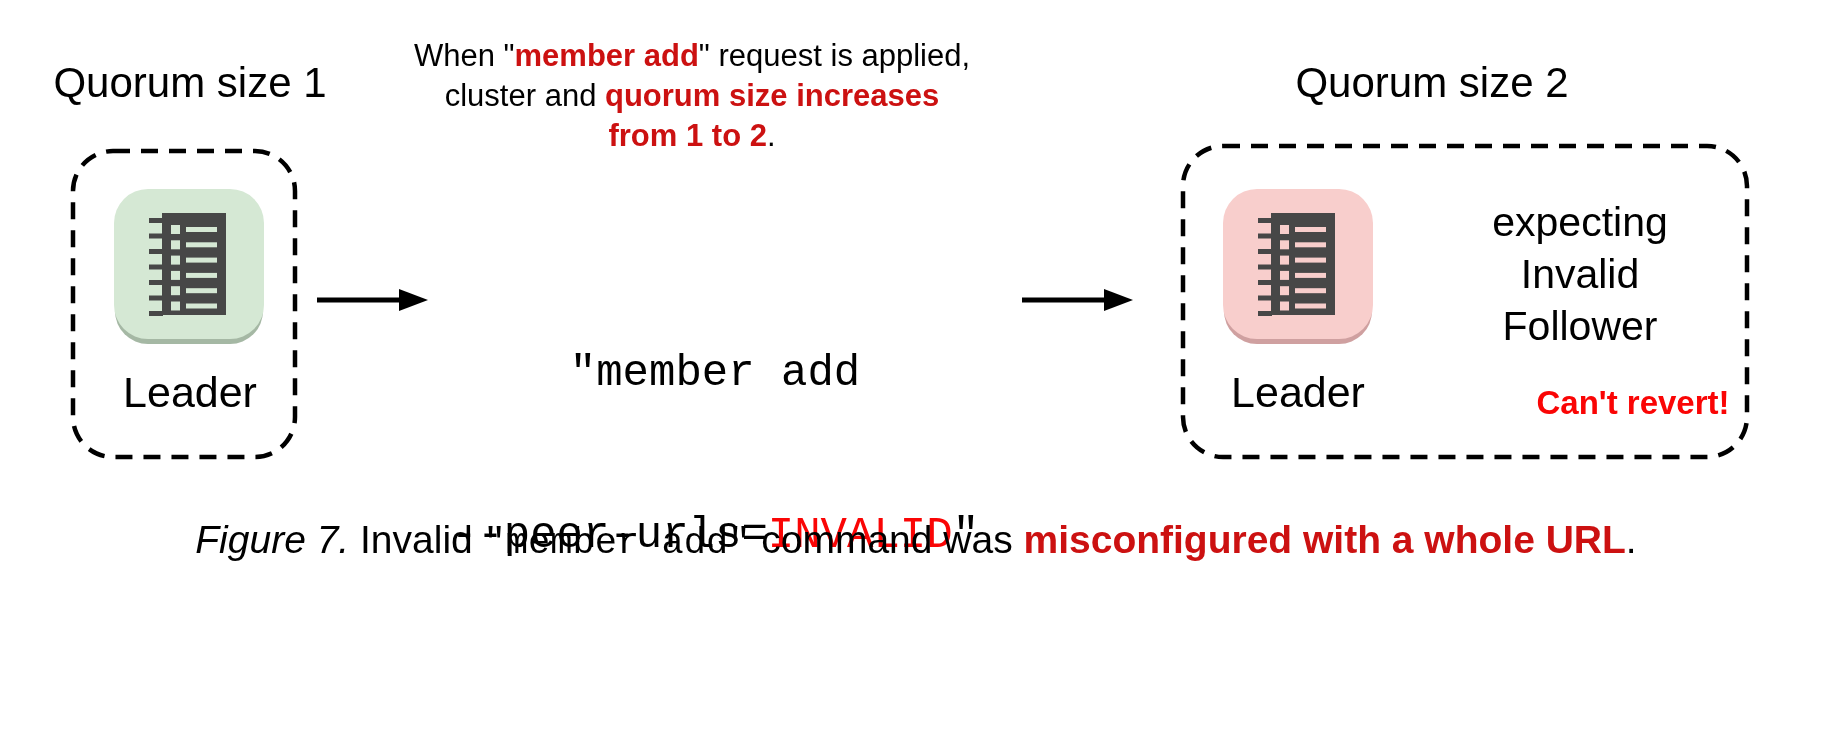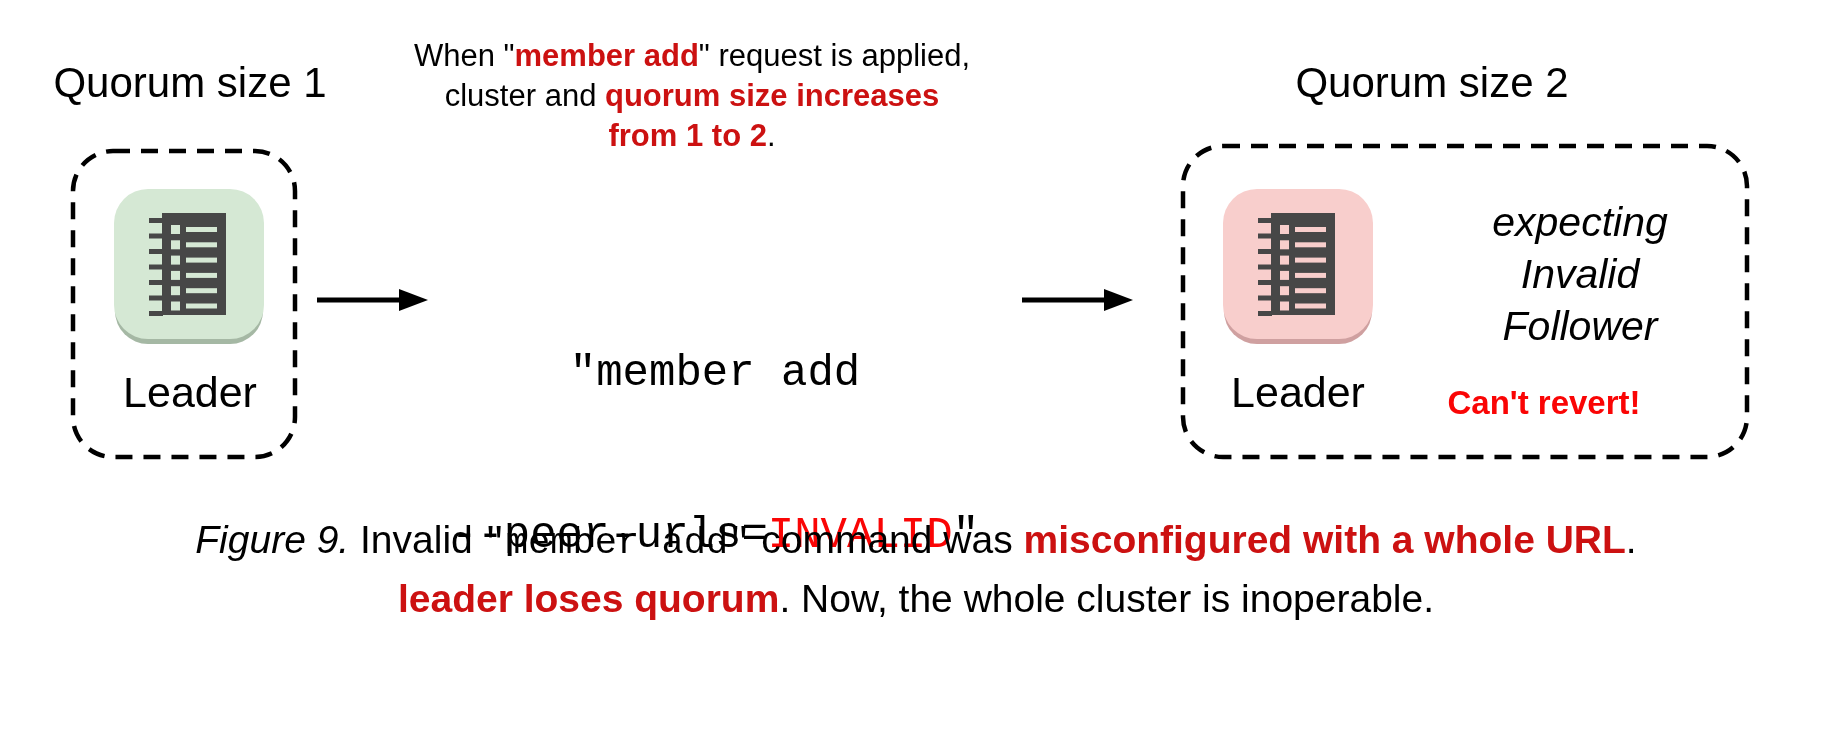--- a/index.html
+++ b/index.html
@@ -45,21 +45,21 @@
 
   .annotation{font-size:31px;line-height:40px;}
   .rb{color:var(--red-bold);font-weight:bold;}
   .rbright{color:var(--red-bright);}
 
   .command{
     font-family:"Liberation Mono","DejaVu Sans Mono",monospace;
     font-size:44px;line-height:54px;white-space:pre;
   }
 
-  .note{font-size:41px;line-height:52px;font-style:italic;}
+  .note{font-size:41px;line-height:52px;}
   .warning{font-size:33px;font-weight:bold;color:var(--red-bright);}
 
   .caption{font-size:39px;line-height:55px;}
   .cap-fig{font-style:italic;}
   .cap-code{font-family:"Liberation Mono","DejaVu Sans Mono",monospace;font-size:0.95em;}
 
   .arrow line{stroke:#000;stroke-width:5;}
   .arrow polygon{fill:#000;}
 </style>
 </head>
@@ -150,20 +150,19 @@
         <rect class="ic-stripe" x="72" y="114.5" width="31" height="5"></rect>
     </svg>
   </div>
   <div class="abs ctr node-label" style="left:1198px;top:368px;width:200px;">Leader</div>
 
   <div class="abs ctr note" style="left:1390px;top:196px;width:380px;">
     <div>expecting</div>
     <div>Invalid</div>
     <div>Follower</div>
   </div>
-  <div class="abs ctr warning" style="left:1354px;top:384px;width:380px;">Can't revert!</div>
+  <div class="abs ctr warning" style="left:1443px;top:384px;width:380px;">Can't revert!</div>
 
   <div class="abs ctr caption" style="left:0px;top:512px;width:1832px;">
-    <div><span class="cap-fig">Figure 9.</span><span> Invalid </span><span class="cap-code">"member add"</span><span> command was </span><span class="rb">misconfigured with a whole URL</span><span>.</span></div>
-    <div><span class="rb">leader loses quorum</span><span>. Now, the whole cluster is inoperable.</span></div>
+    <div><span class="cap-fig">Figure 7.</span><span> Invalid </span><span class="cap-code">"member add"</span><span> command was </span><span class="rb">misconfigured with a whole URL</span><span>.</span></div>
   </div>
 
 </div>
 
 </body></html>

